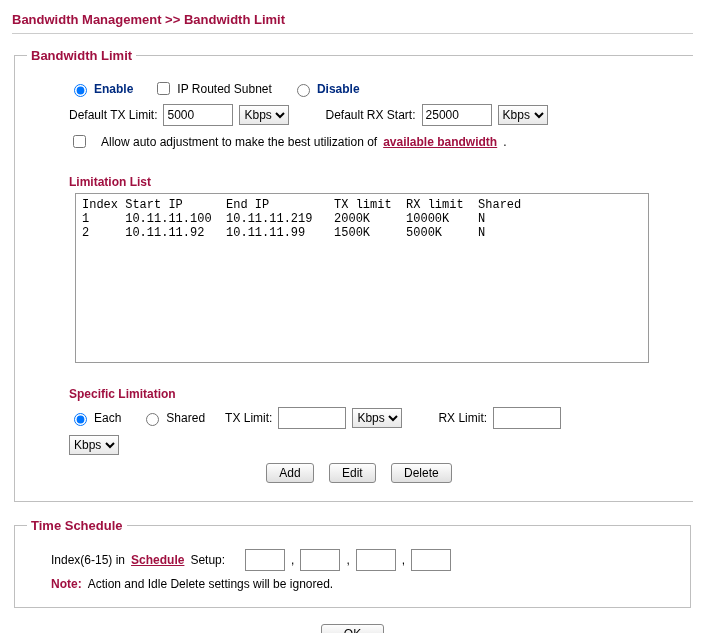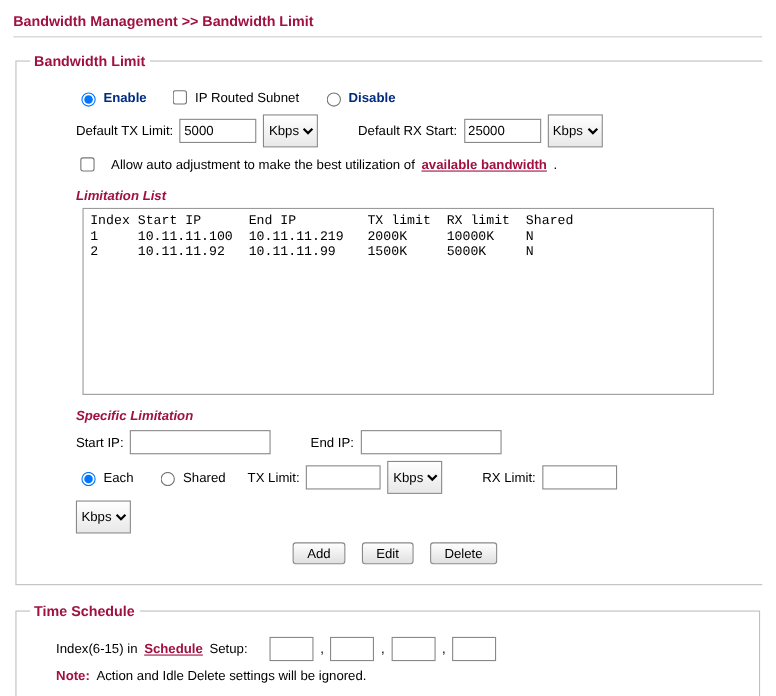--- a/index.html
+++ b/index.html
@@ -35,36 +35,35 @@
     display: flex;
     align-items: center;
     gap: 6px;
     margin: 6px 0;
     flex-wrap: wrap;
   }
   .row.indent { padding-left: 42px; }
   .sub-heading {
     color: #a01040;
     font-weight: bold;
-    margin: 12px 0 4px 42px;
-    font-style: italic;
+    margin: 24px 0 4px 42px;
   }
   label.inline { margin-right: 14px; display: inline-flex; align-items: center; gap: 4px; }
   .blue-bold { color: #002b80; font-weight: bold; }
   input[type="text"] {
     border: 1px solid #888;
     height: 18px;
     padding: 1px 3px;
     font-family: inherit;
     font-size: 12px;
   }
   select {
     font-family: inherit;
     font-size: 12px;
-    height: 30px;
+    height: 20px;
     border: 1px solid #888;
     background: linear-gradient(#fff,#e8e8e8);
   }
   input[type="radio"], input[type="checkbox"] {
     margin-right: 3px;
   }
   .link-red {
     color: #a01040;
     font-weight: bold;
     text-decoration: underline;
@@ -149,27 +148,20 @@
   </div>
 
   <div class="sub-heading">Limitation List</div>
   <div class="list-box" id="listbox">Index Start IP      End IP         TX limit  RX limit  Shared
 1     10.11.11.100  10.11.11.219   2000K     10000K    N
 2     10.11.11.92   10.11.11.99    1500K     5000K     N
 </div>
 
   <div class="sub-heading">Specific Limitation</div>
 
-  <div class="row indent">
-    <span>Start IP:</span>
-    <input type="text" style="width: 120px;" value="">
-    <span class="gap"></span>
-    <span>End IP:</span>
-    <input type="text" style="width: 120px;" value="">
-  </div>
 
   <div class="row indent">
     <label class="inline">
       <input type="radio" name="limmode" checked="" style="">
       <span>Each</span>
     </label>
     <label class="inline">
       <input type="radio" name="limmode" style="">
       <span>Shared</span>
     </label>

